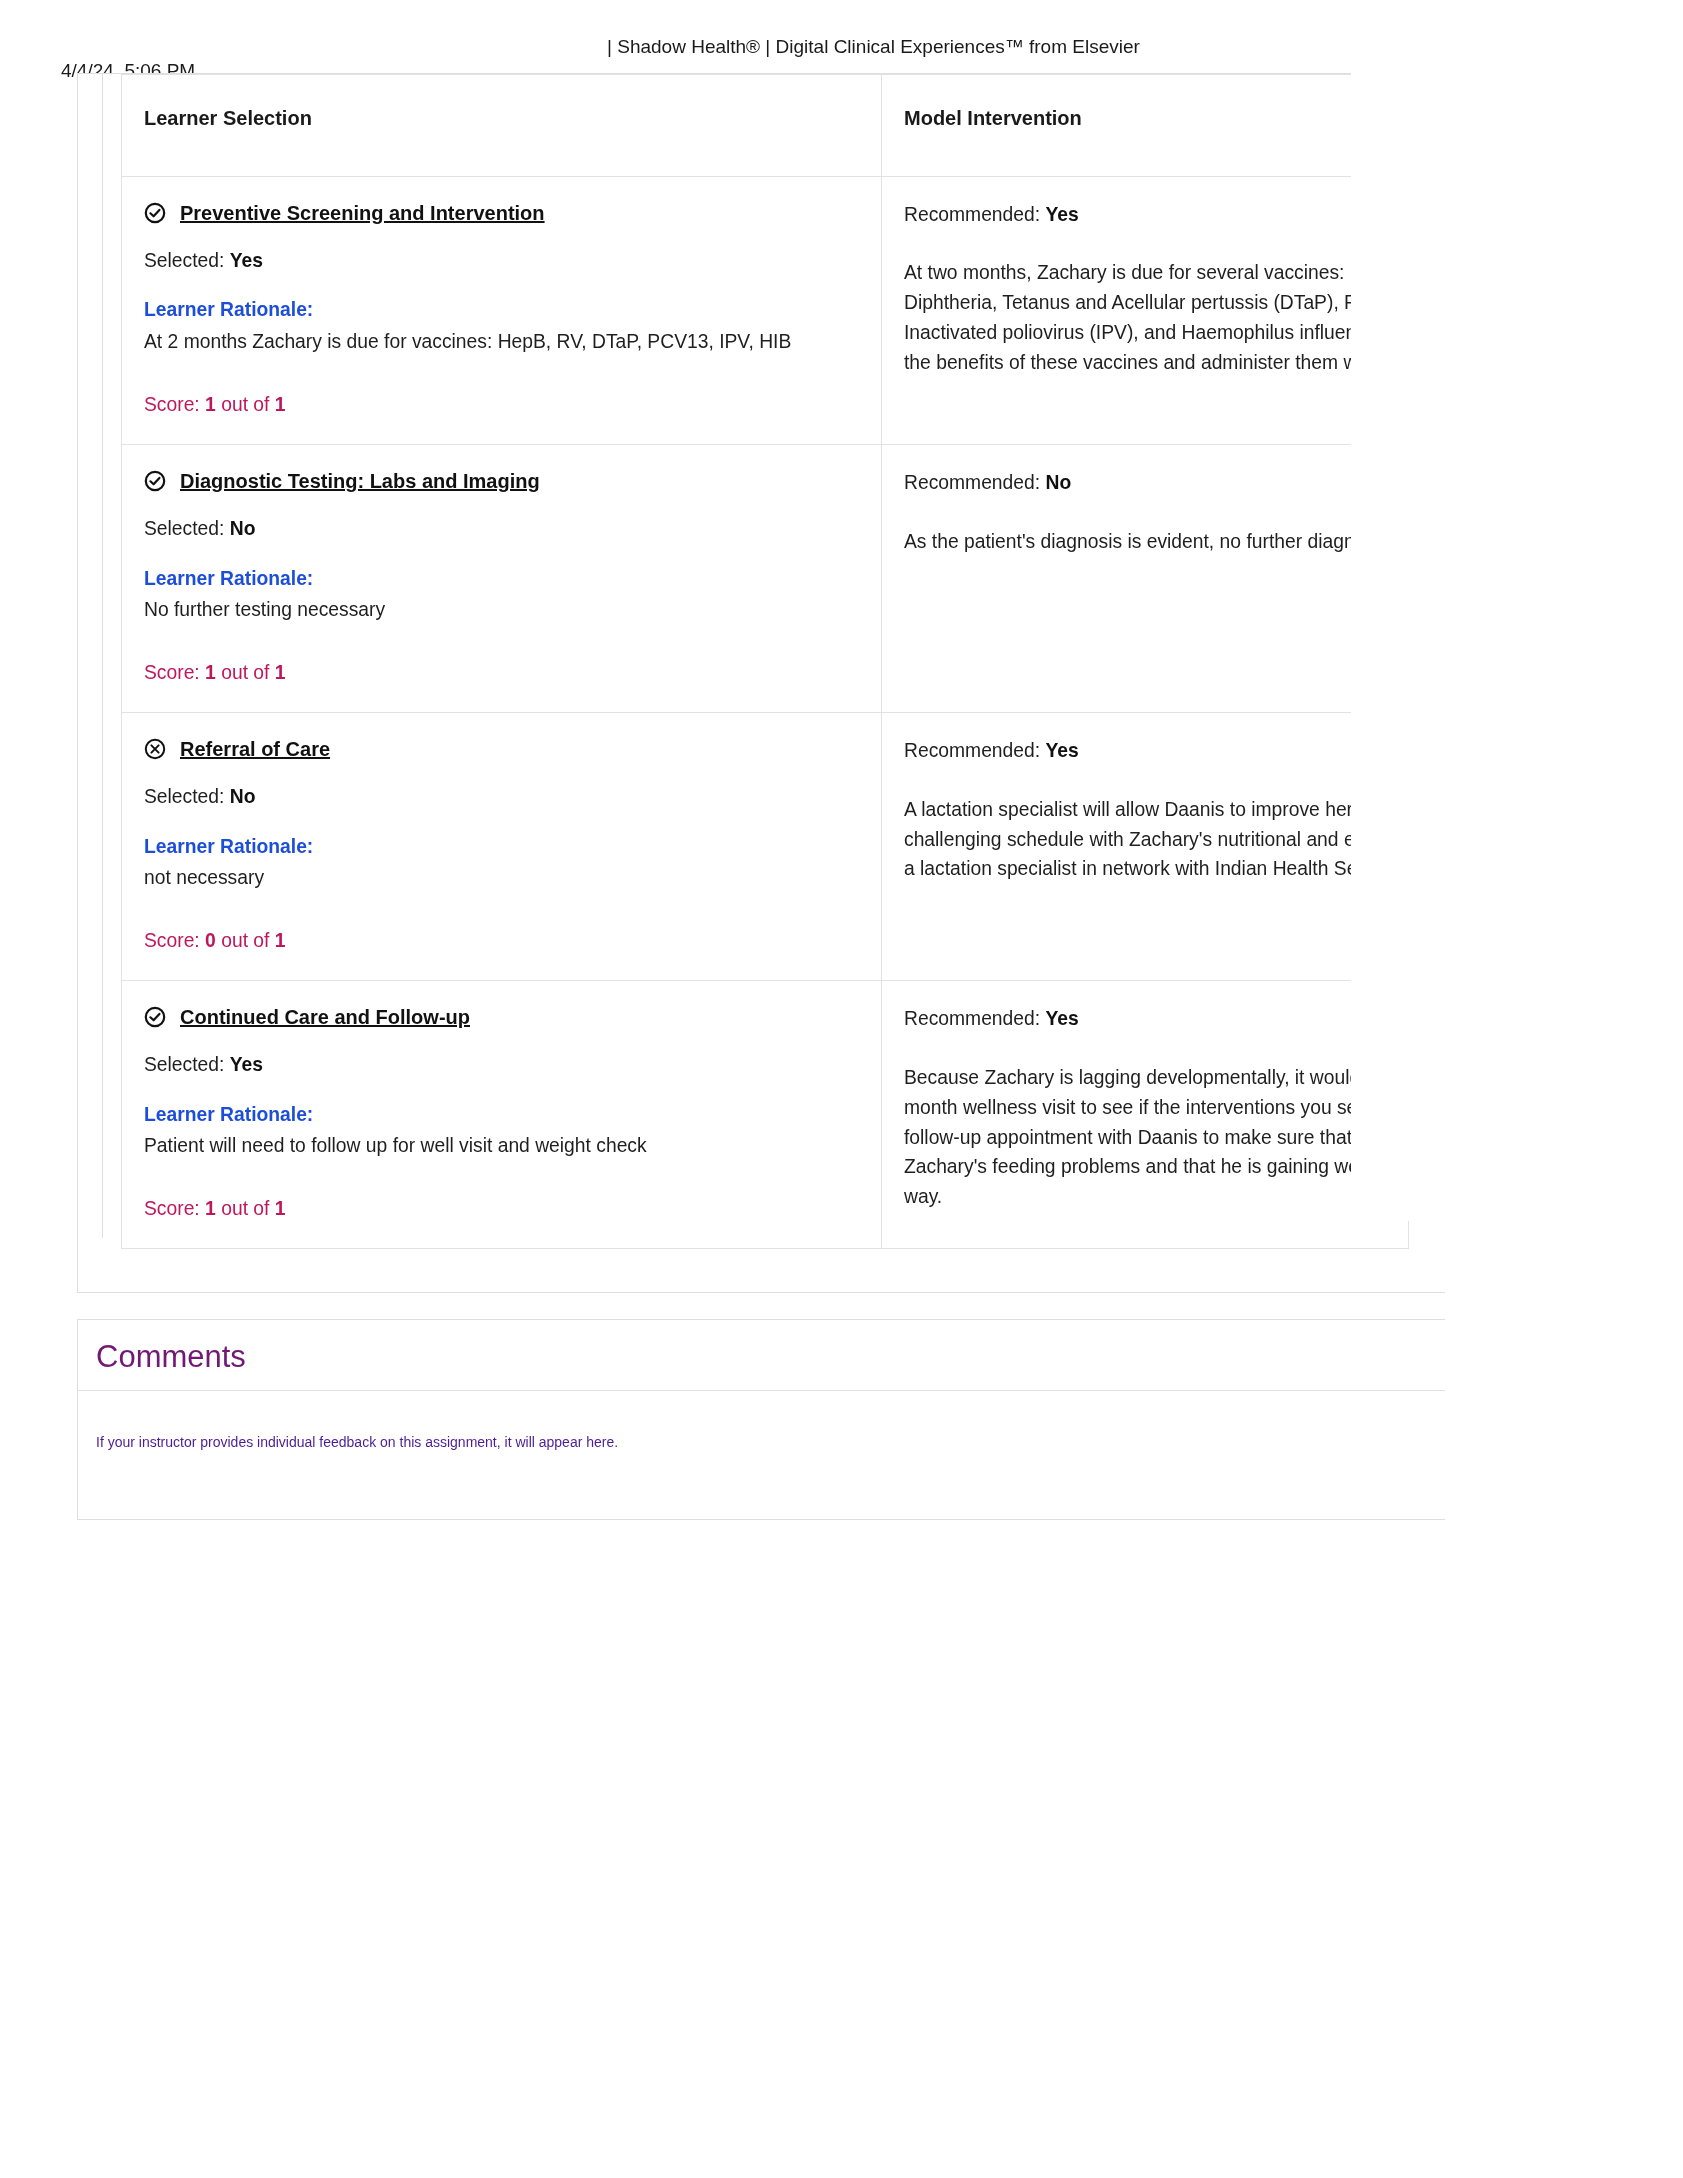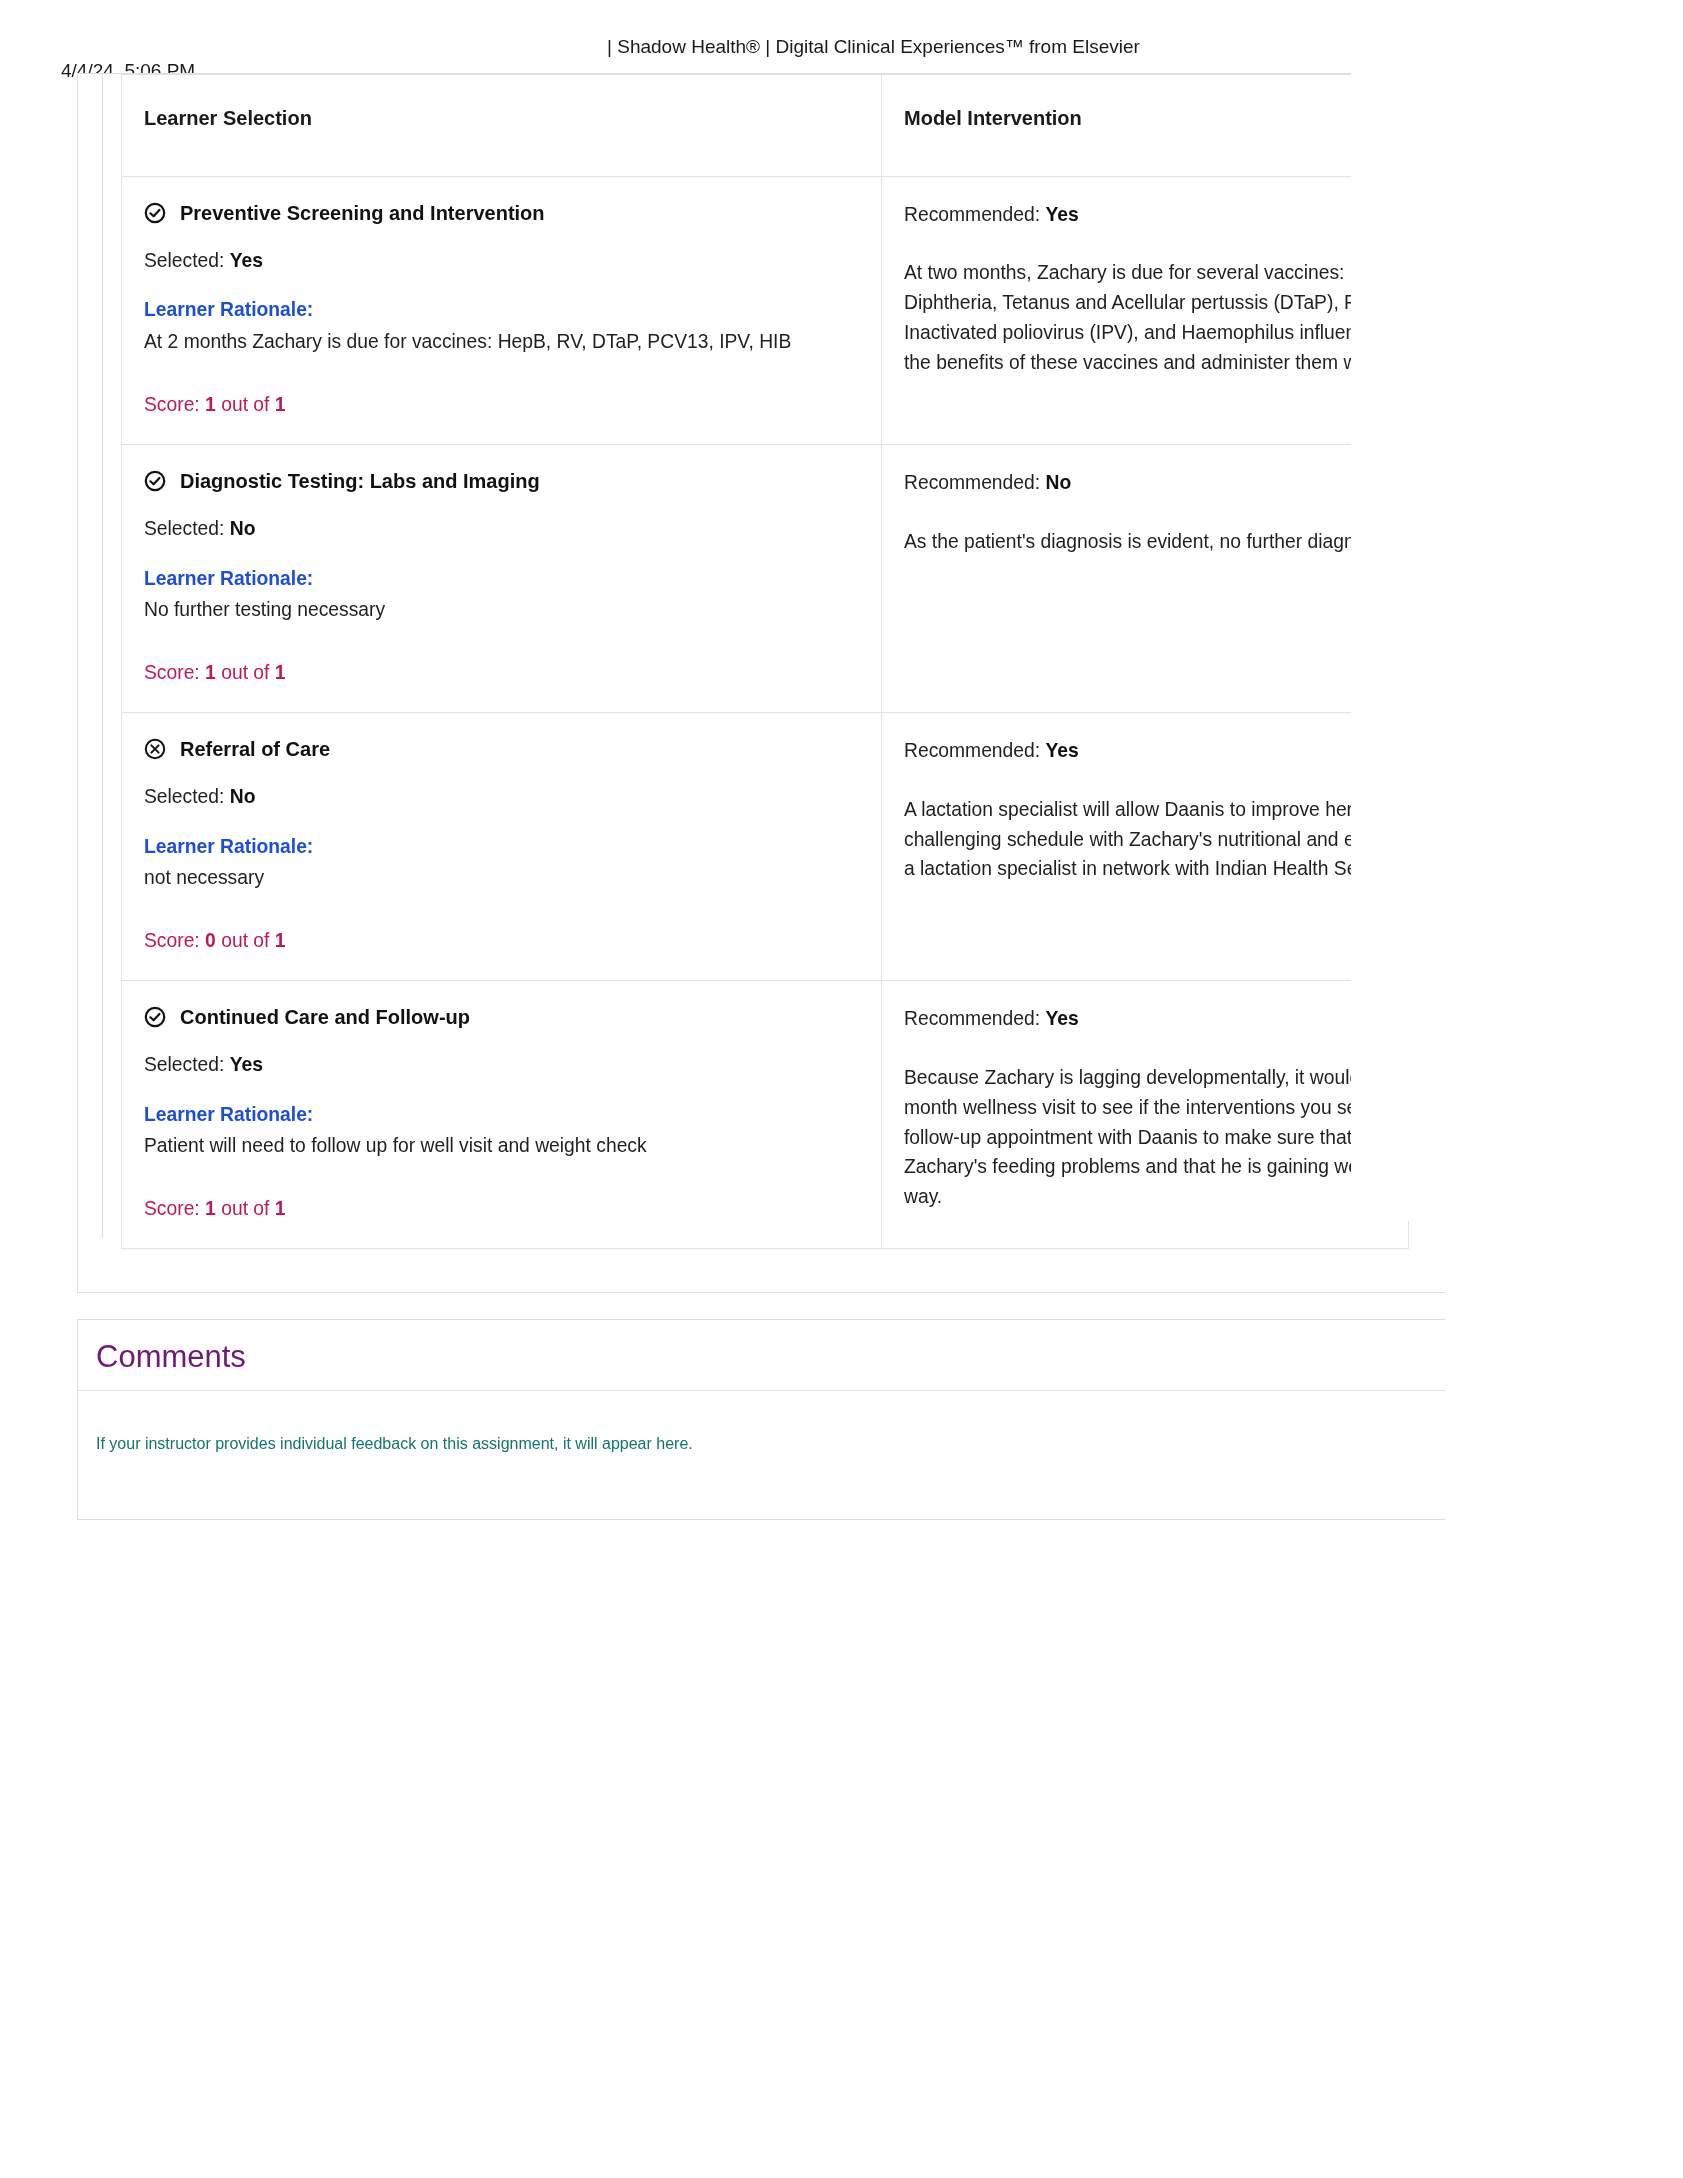--- a/index.html
+++ b/index.html
@@ -96,20 +96,21 @@
 
   .row-title {
     font-size: 20px;
     font-weight: bold;
     color: #111111;
     line-height: 1.2;
     margin: 0 0 22px 0;
     display: flex;
     align-items: flex-start;
     white-space: nowrap;
+    text-decoration: underline;
   }
   .row-title .status-icon {
     display: inline-block;
     width: 22px;
     height: 22px;
     margin-right: 14px;
     margin-top: 1px;
     flex: 0 0 auto;
   }
   .row-title .status-icon svg { display: block; }
@@ -179,22 +180,22 @@
   }
   .comments-title {
     font-size: 31px;
     font-weight: normal;
     color: #701a75;
     margin: 0;
     line-height: 1.2;
   }
   .comments-body {
     padding: 42px 0 0 18px;
-    font-size: 16px;
-    color: #0f766e;
+    font-size: 14px;
+    color: #4c1d95;
     line-height: 1.4;
   }
 
   
   .page-clip {
     position: absolute;
     left: 1445px;
     top: 0;
     width: 238px;
     height: 2178px;

